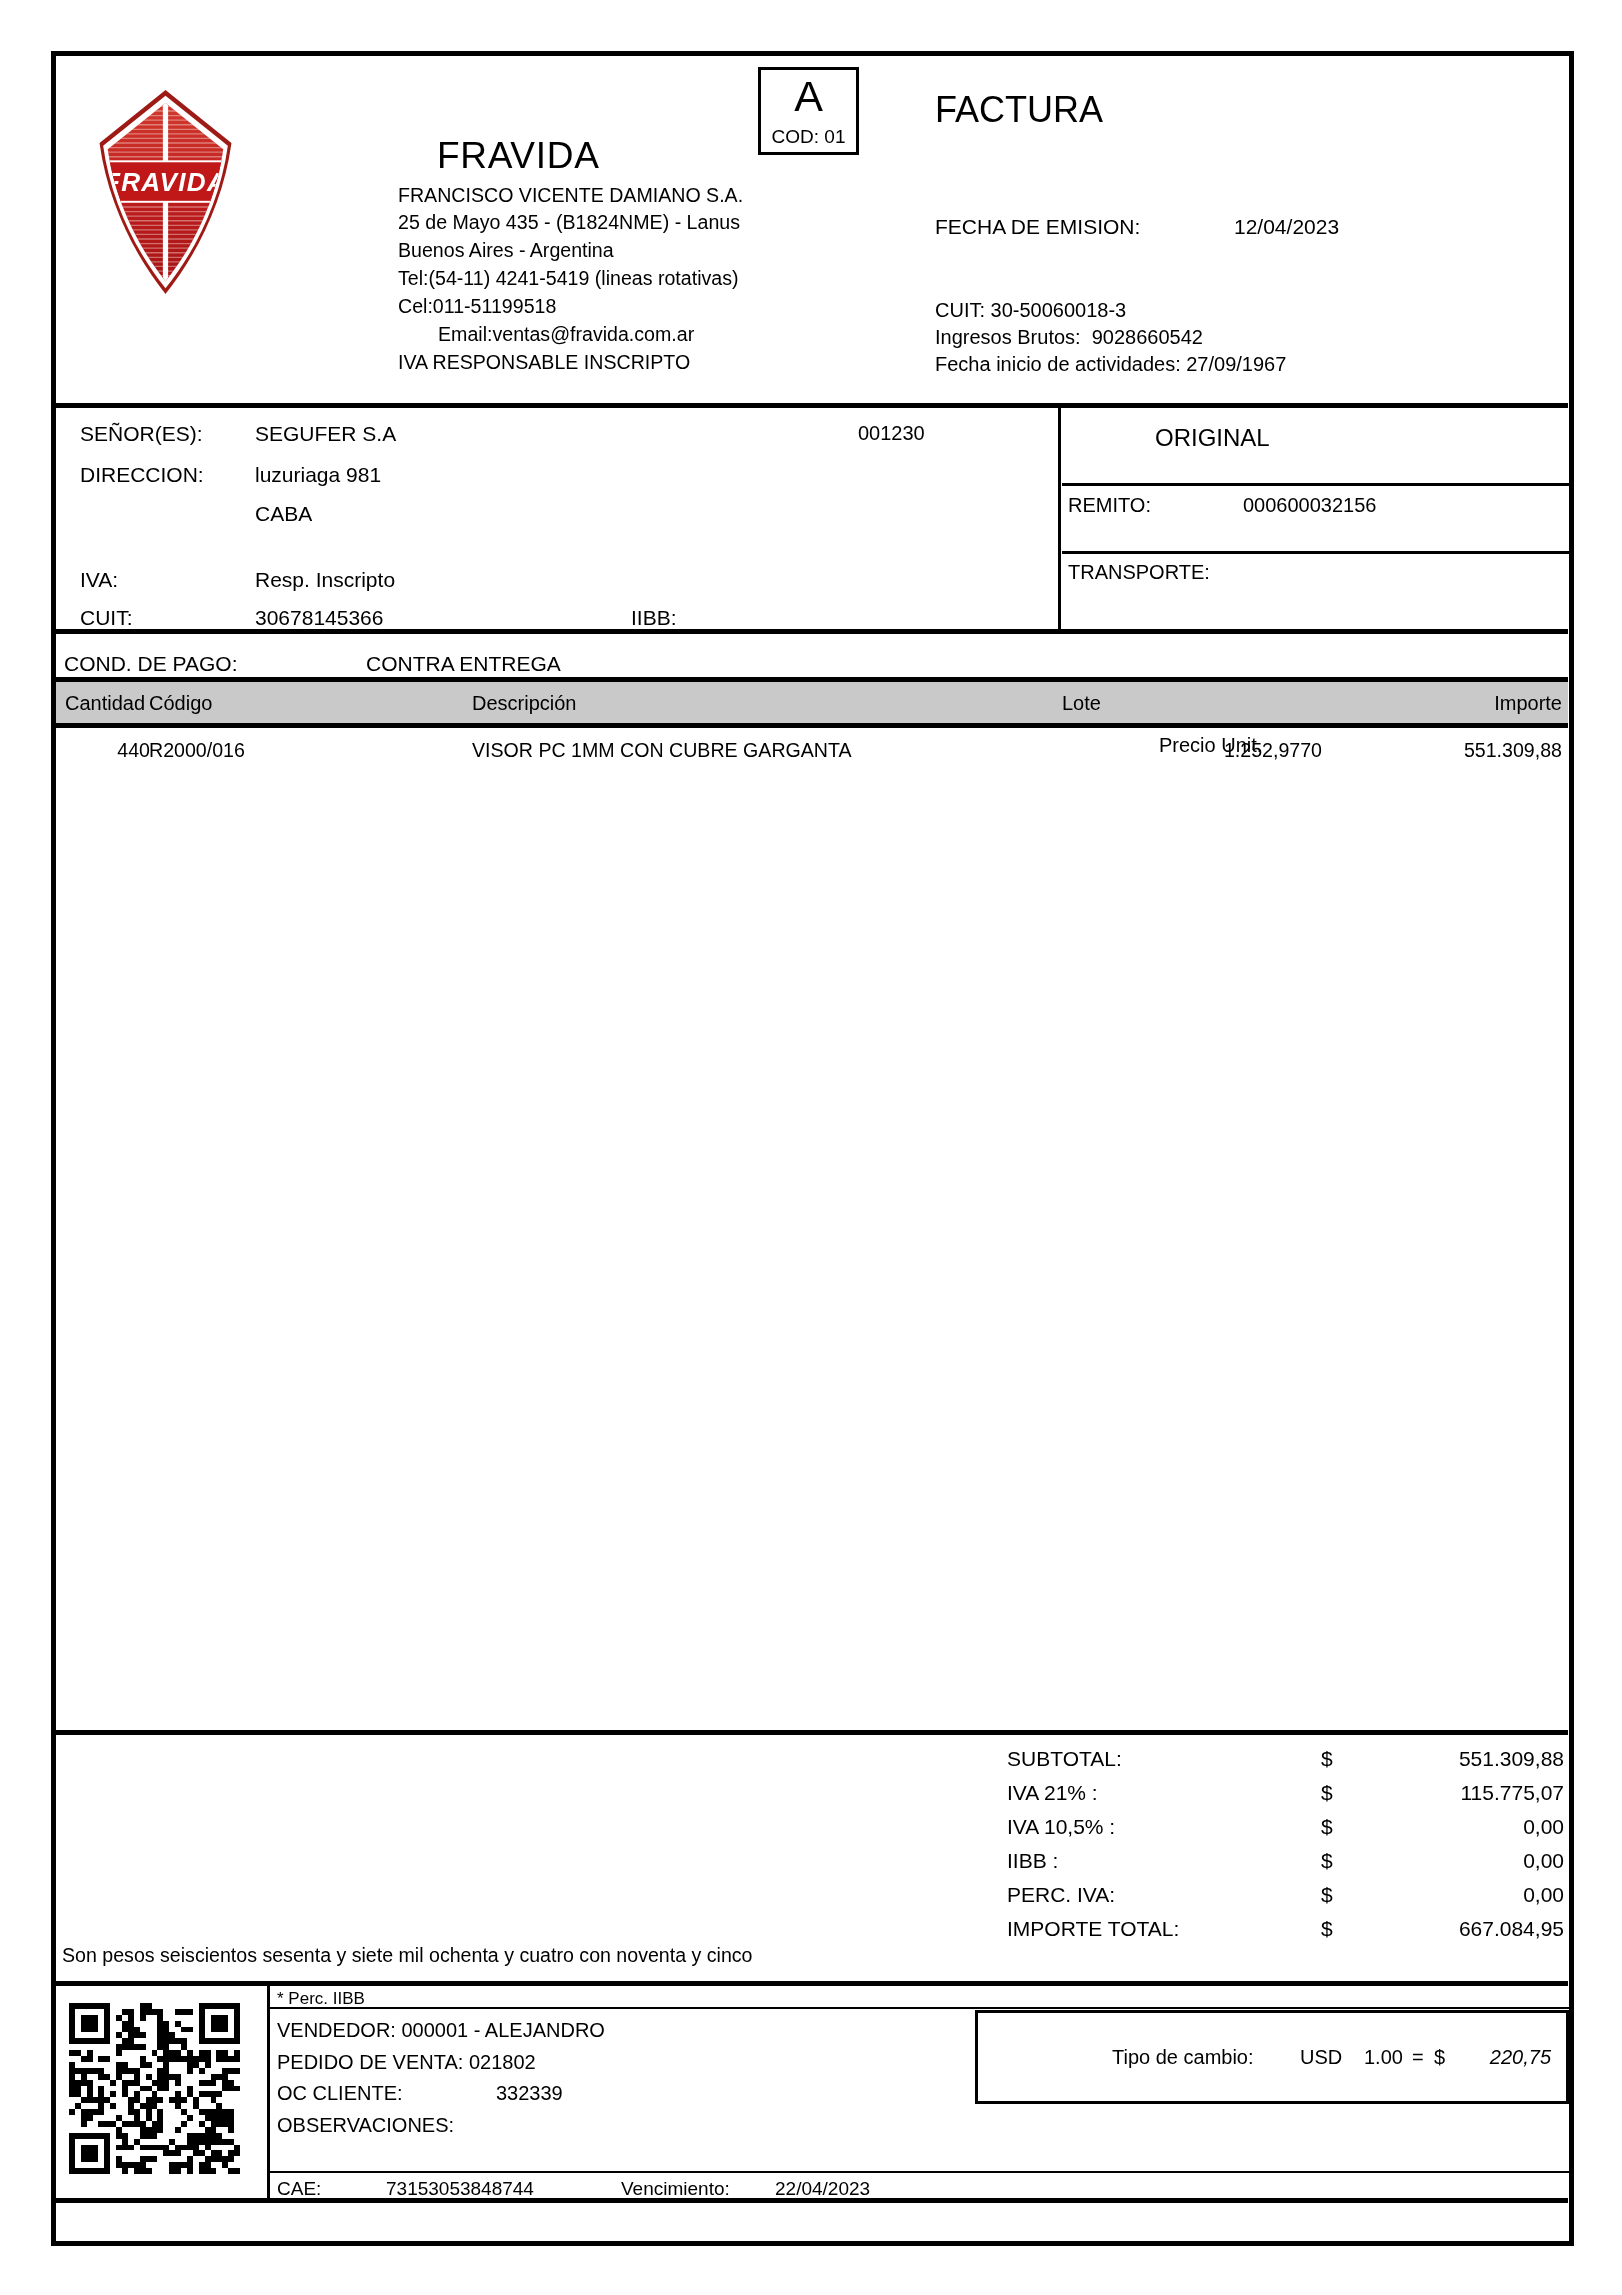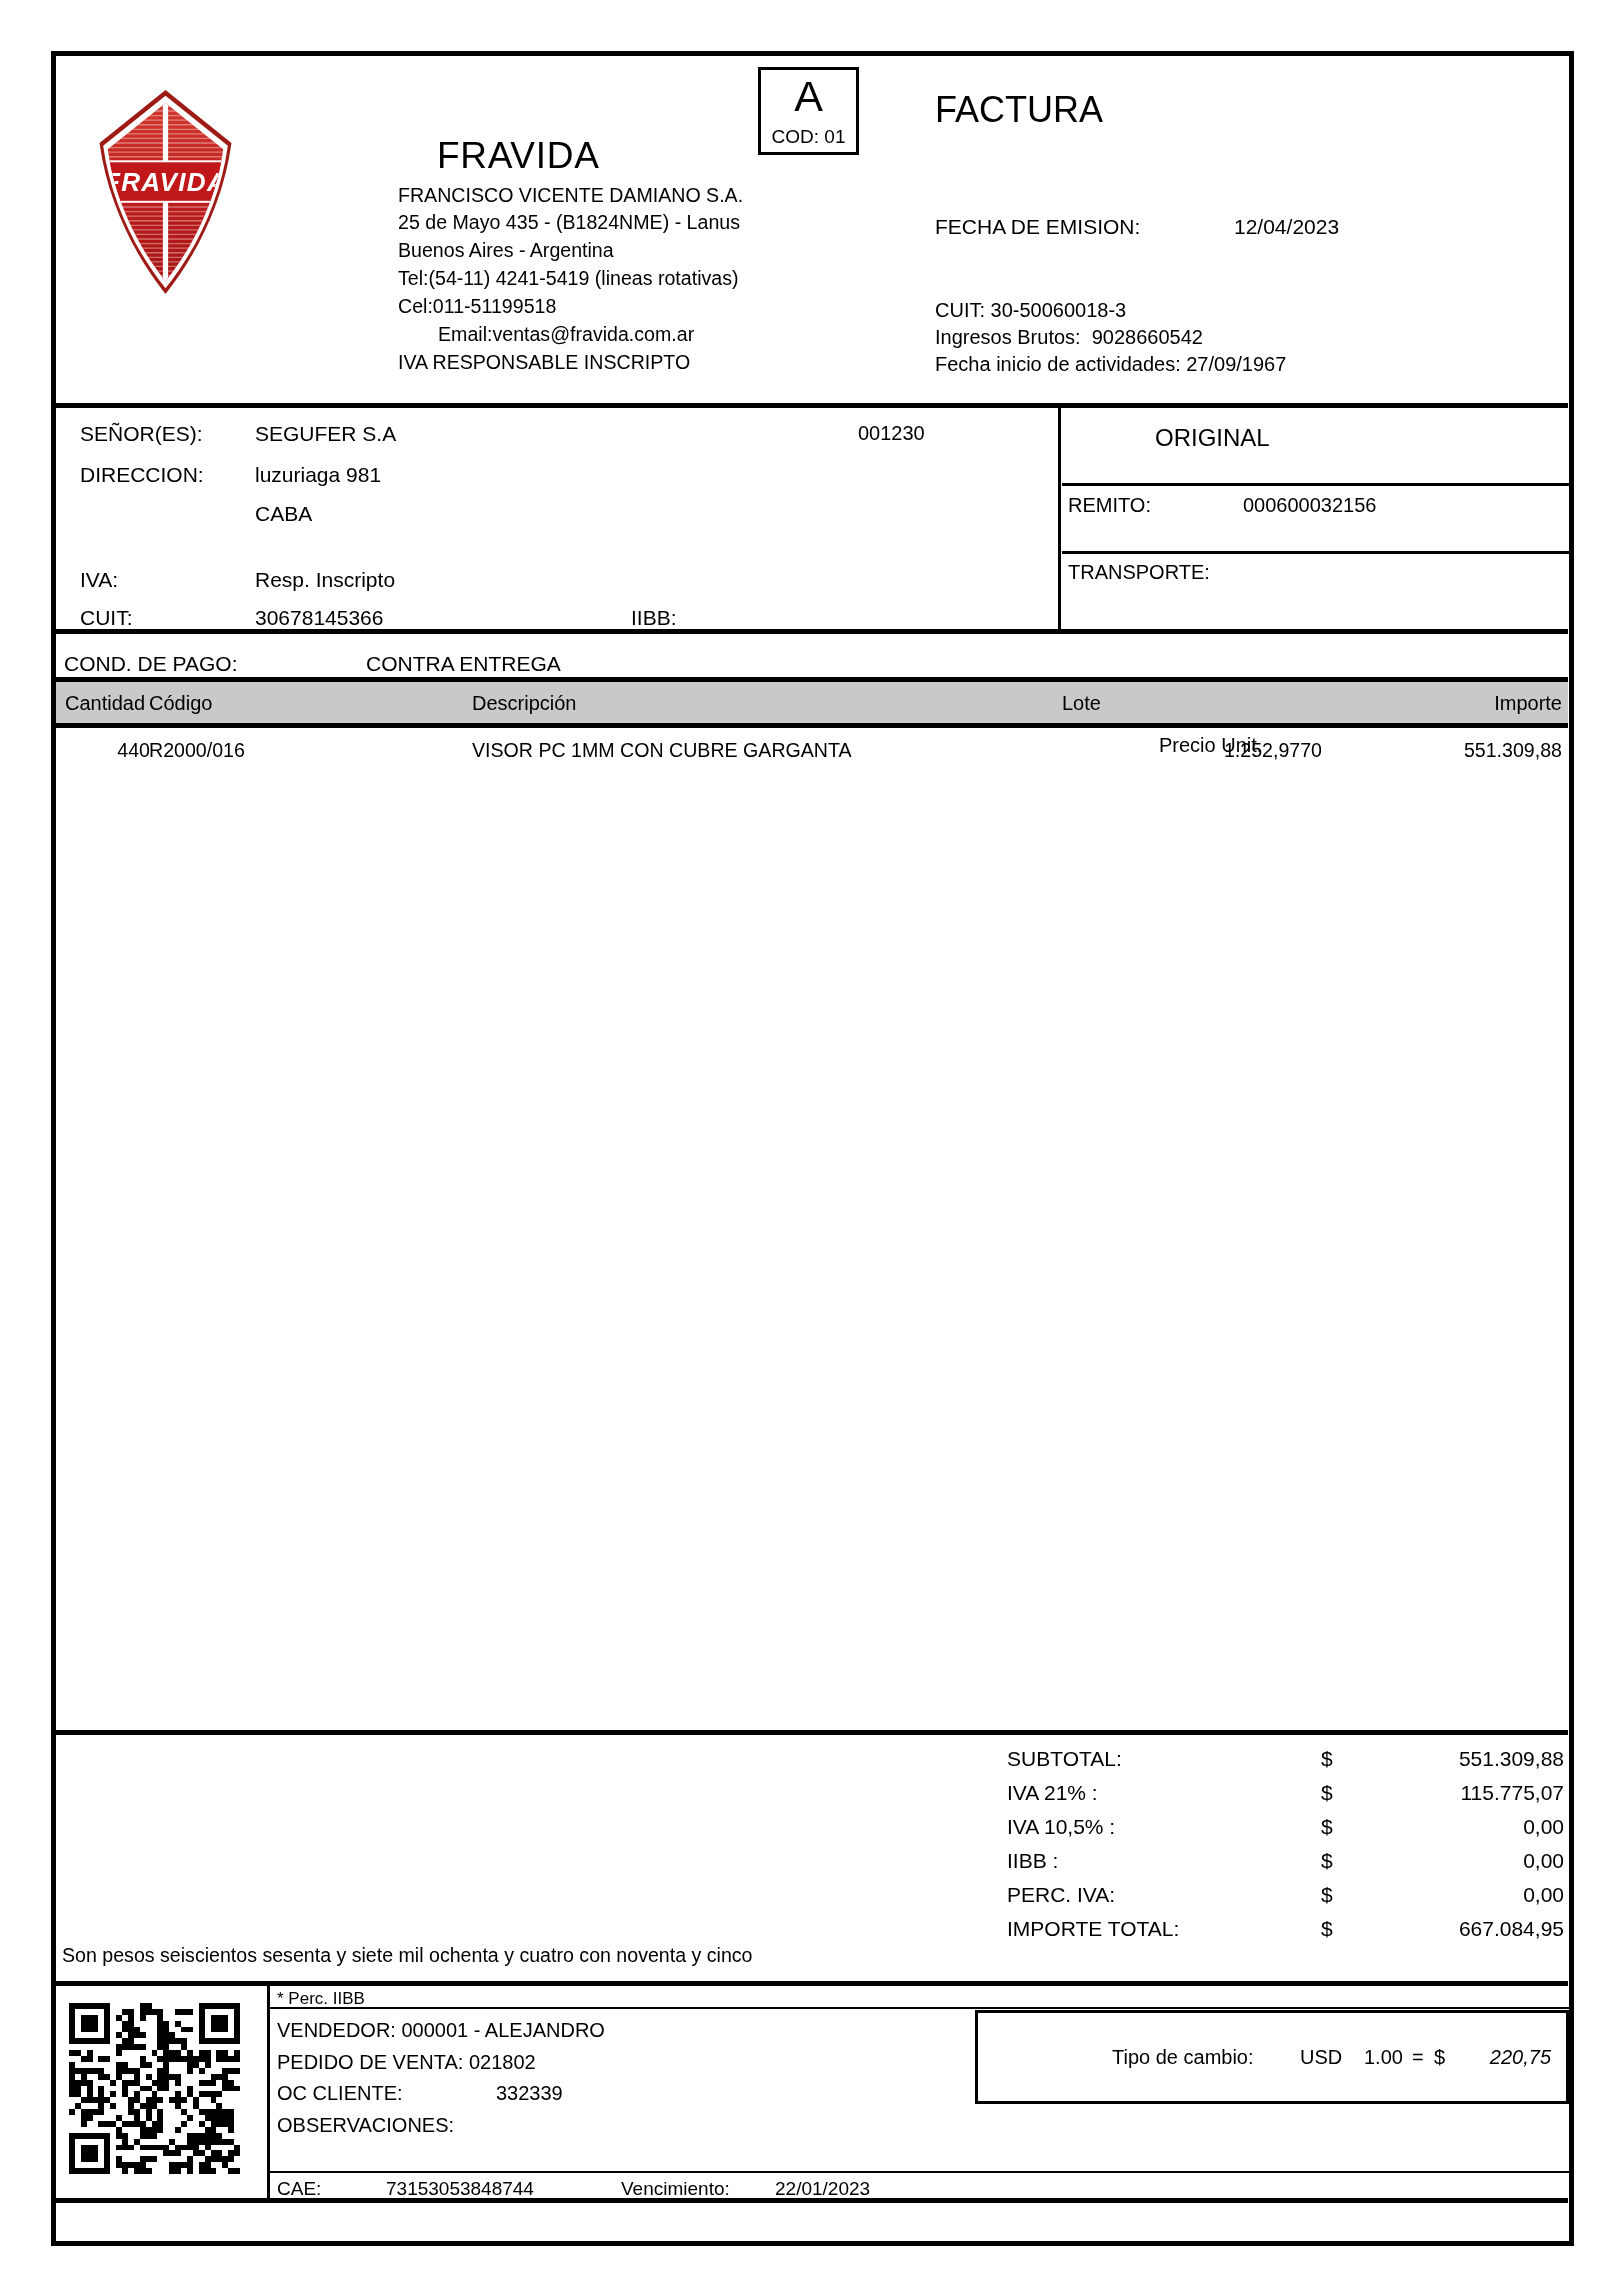--- a/index.html
+++ b/index.html
@@ -516,17 +516,17 @@
   <div class="abs" style="left:1112px;top:2046px;font-size:20px;">Tipo de cambio:</div>
   <div class="abs" style="left:1300px;top:2046px;font-size:20px;">USD</div>
   <div class="abs" style="left:1364px;top:2046px;font-size:20px;">1.00</div>
   <div class="abs" style="left:1412px;top:2046px;font-size:20px;">=</div>
   <div class="abs" style="left:1434px;top:2046px;font-size:20px;">$</div>
   <div class="abs ra" style="left:1465px;top:2046px;width:86px;font-size:20px;font-style:italic;">220,75</div>
 
   <div class="abs" style="left:277px;top:2178px;font-size:19px;">CAE:</div>
   <div class="abs" style="left:386px;top:2178px;font-size:19px;">73153053848744</div>
   <div class="abs" style="left:621px;top:2178px;font-size:19px;">Vencimiento:</div>
-  <div class="abs" style="left:775px;top:2178px;font-size:19px;">22/01/2023</div>
+  <div class="abs" style="left:775px;top:2178px;font-size:19px;">22/04/2023</div>
 
 
 </div>
 
 
 </body></html>

